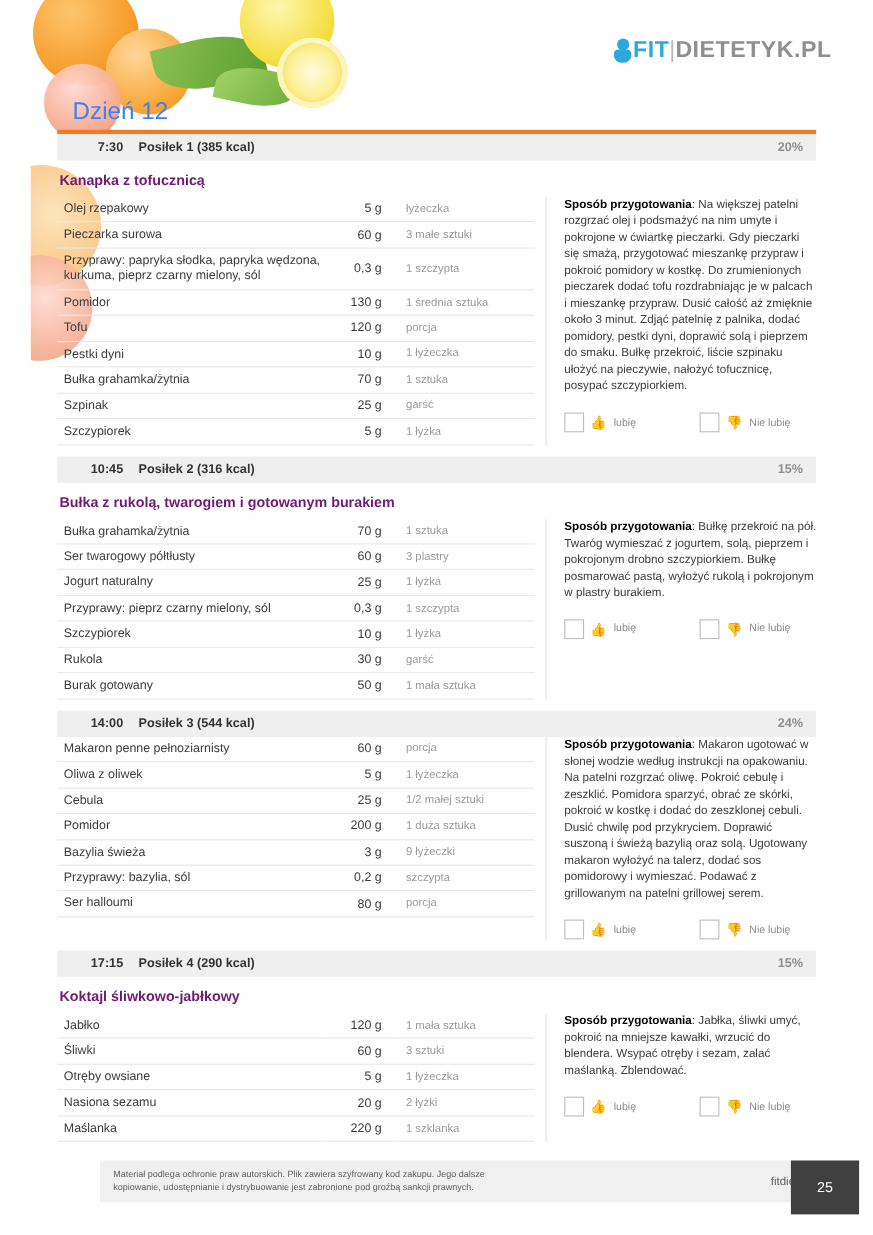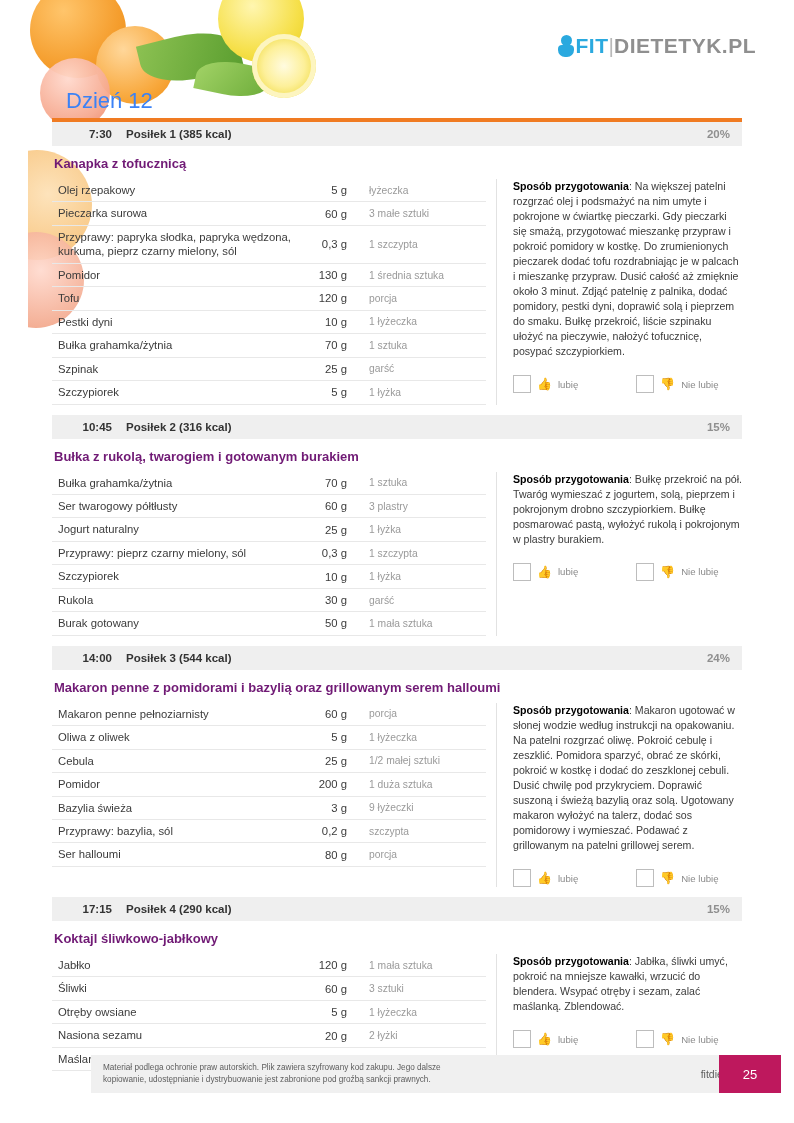--- a/index.html
+++ b/index.html
@@ -110,21 +110,21 @@
   .meal-block { margin-bottom:10px; }
 
   
   .footer {
     position:absolute; left:52px; top:1055px; width:690px; height:38px;
     background:#f0f0f0; display:flex; align-items:center;margin-left:39px;
   }
   .footer-text { font-size:8.2px; color:#5d5d5d; line-height:1.5; padding-left:12px; width:420px; }
   .footer-site { font-size:10.5px; color:#5d5d5d; margin-left:auto; padding-right:22px; }
   .footer-page {
-    width:62px; height:38px; background:#be185d; color:#fff;
+    width:62px; height:49px; background:#404040; color:#fff;
     display:flex; align-items:center; justify-content:center;
     font-size:13px;
   }
   .footer-page-wrap { position:absolute; right:0; top:0; }
 </style>
 </head>
 <body>
 
 <div class="top-band">
   <div class="fruit f-orange1"></div>
@@ -301,21 +301,20 @@
         </div>
       </div>
     </div>
 
     <div class="meal-block">
       <div class="meal-head">
         <span class="time">14:00</span>
         <span class="mname">Posiłek 3 (544 kcal)</span>
         <span class="pct">24%</span>
       </div>
-      <div class="meal-title">Makaron penne z pomidorami i bazylią oraz grillowanym serem halloumi</div>
       <div class="meal-body">
         <div class="ing-col">
           <table class="ing">
             <tbody>
                 <tr>
                   <td class="name">Makaron penne pełnoziarnisty</td>
                   <td class="amt">60 g</td>
                   <td class="meas">porcja</td>
                 </tr>
             <tr>

